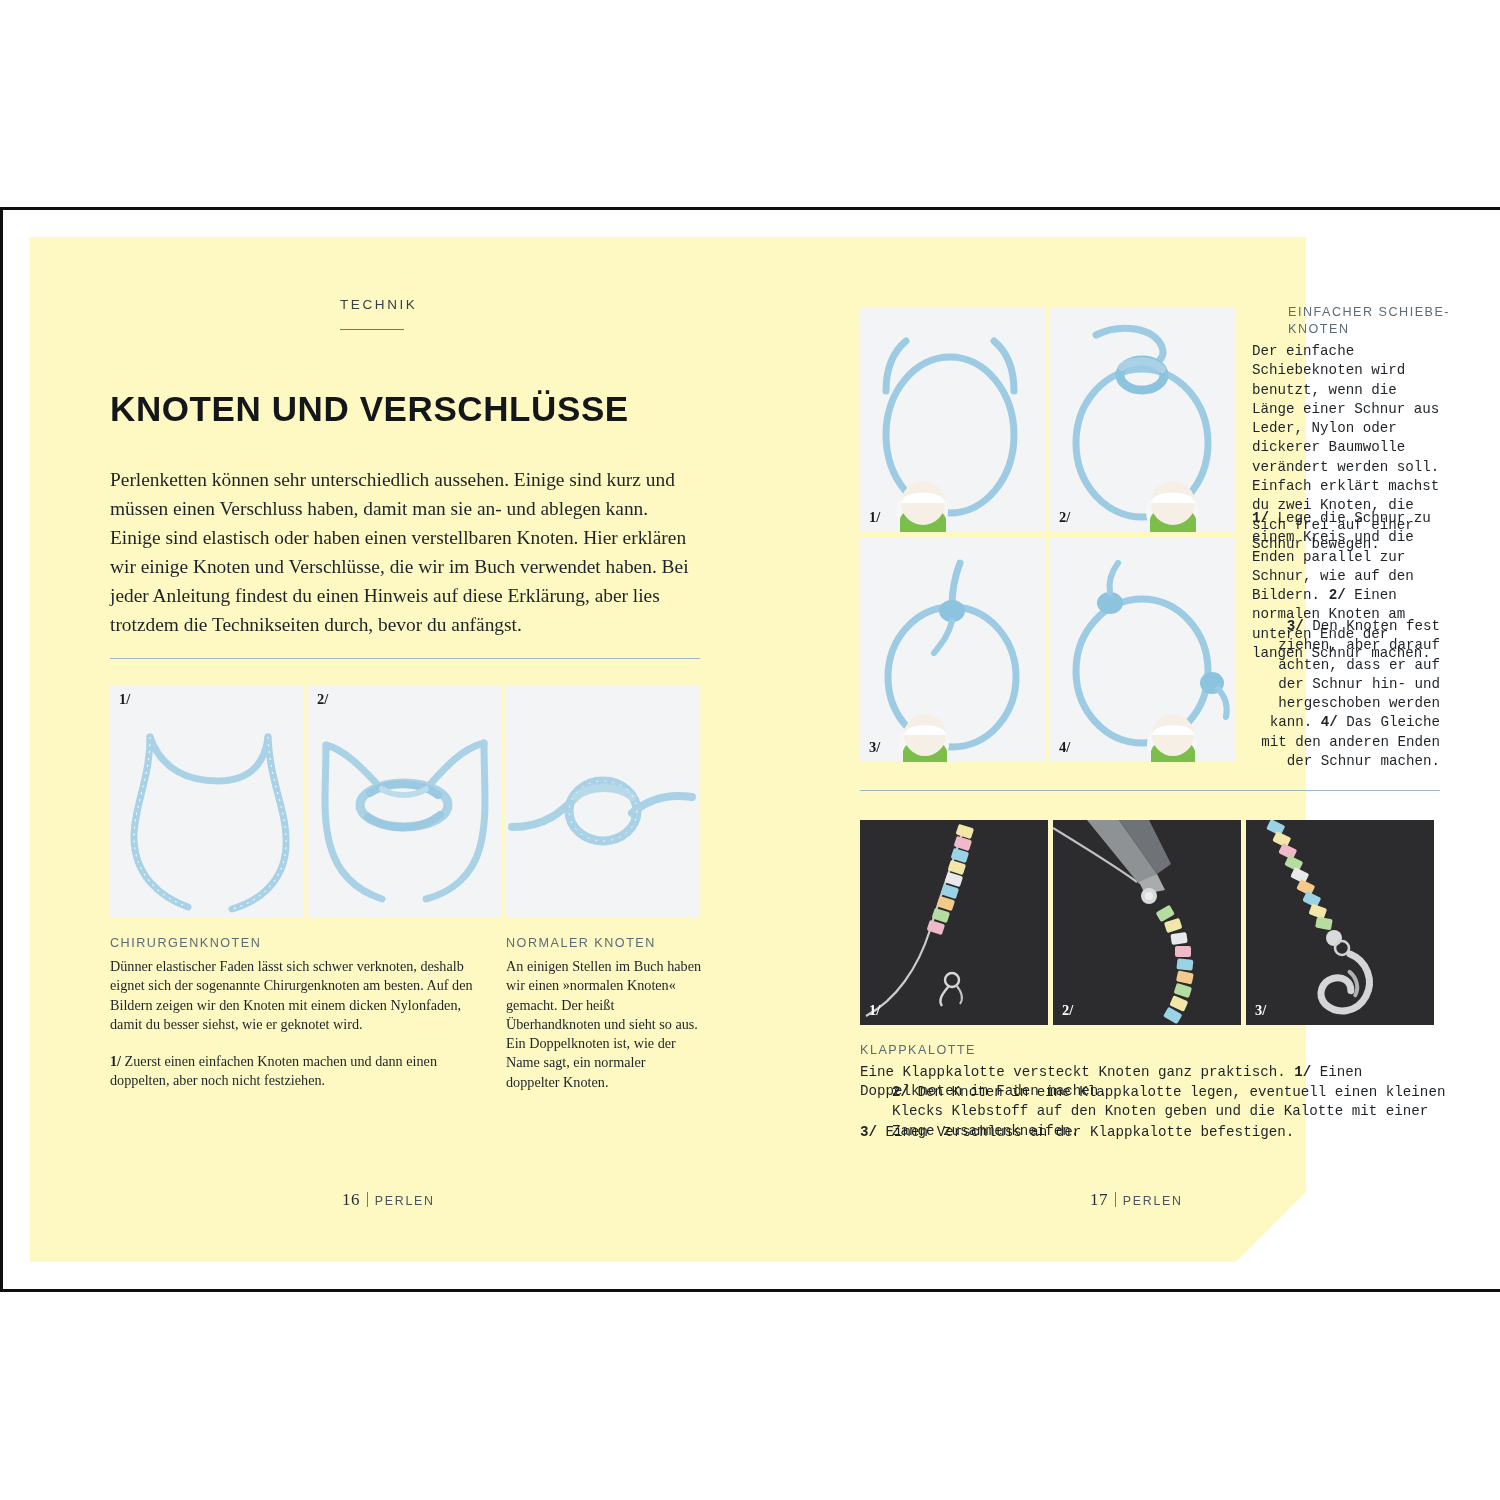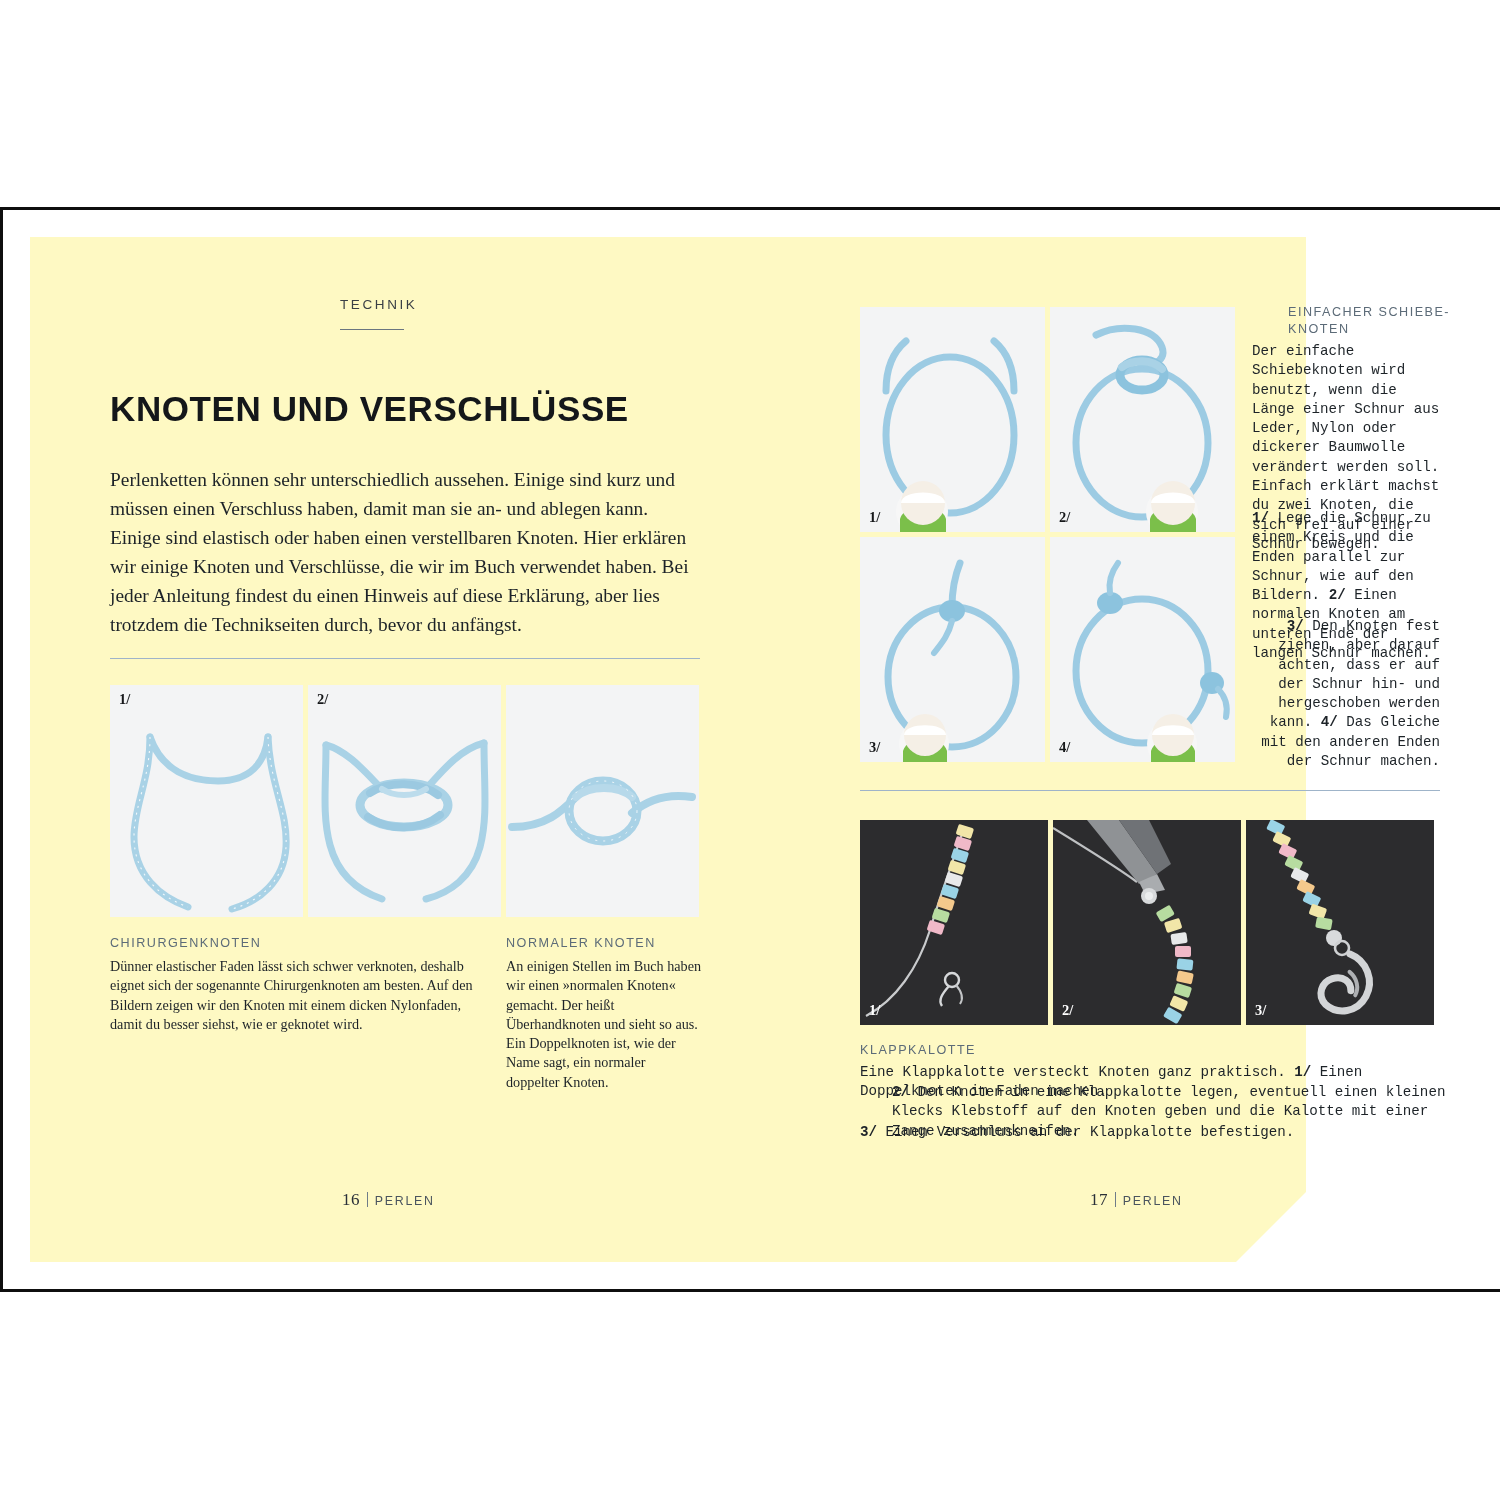--- a/index.html
+++ b/index.html
@@ -257,20 +257,21 @@
           <path d="M6 142 C 40 142, 56 126, 70 112" fill="none" stroke="#a9d2e6" stroke-width="8" stroke-linecap="round"></path>
           <path d="M186 112 C 160 108, 140 116, 126 128" fill="none" stroke="#a9d2e6" stroke-width="8" stroke-linecap="round"></path>
           <ellipse cx="97" cy="126" rx="34" ry="30" fill="none" stroke="#a9d2e6" stroke-width="9"></ellipse>
           <path d="M70 112 C 84 100, 112 100, 126 112" fill="none" stroke="#b7d9ea" stroke-width="8" stroke-linecap="round"></path>
           <ellipse cx="97" cy="126" rx="34" ry="30" fill="none" stroke="#ffffff" stroke-width="1" stroke-dasharray="2 6" opacity="0.8"></ellipse>
         </svg>
       </div>
 
       <div class="caption-title" style="left:80px; top:699px; width:380px;">CHIRURGENKNOTEN</div>
       <div class="caption-body" style="left:80px; top:720px; width:384px;">Dünner elastischer Faden lässt sich schwer verknoten, deshalb eignet sich der sogenannte Chirurgenknoten am besten. Auf den Bildern zeigen wir den Knoten mit einem dicken Nylonfaden, damit du besser siehst, wie er geknotet wird.</div>
+      <div class="caption-body" style="left:80px; top:815px; width:384px;"><b>1/</b> Zuerst einen einfachen Knoten machen und dann einen doppelten, aber noch nicht festziehen.</div>
 
       <div class="caption-title" style="left:476px; top:699px; width:200px;">NORMALER KNOTEN</div>
       <div class="caption-body" style="left:476px; top:720px; width:196px;">An einigen Stellen im Buch haben wir einen »normalen Knoten« gemacht. Der heißt Überhandknoten und sieht so aus. Ein Doppelknoten ist, wie der Name sagt, ein normaler doppelter Knoten.</div>
 
       <div class="folio" style="left:312px;">
         <span>16</span><span class="sep"></span><span class="label">PERLEN</span>
       </div>
     </div>
 
     <div class="page page-right">

